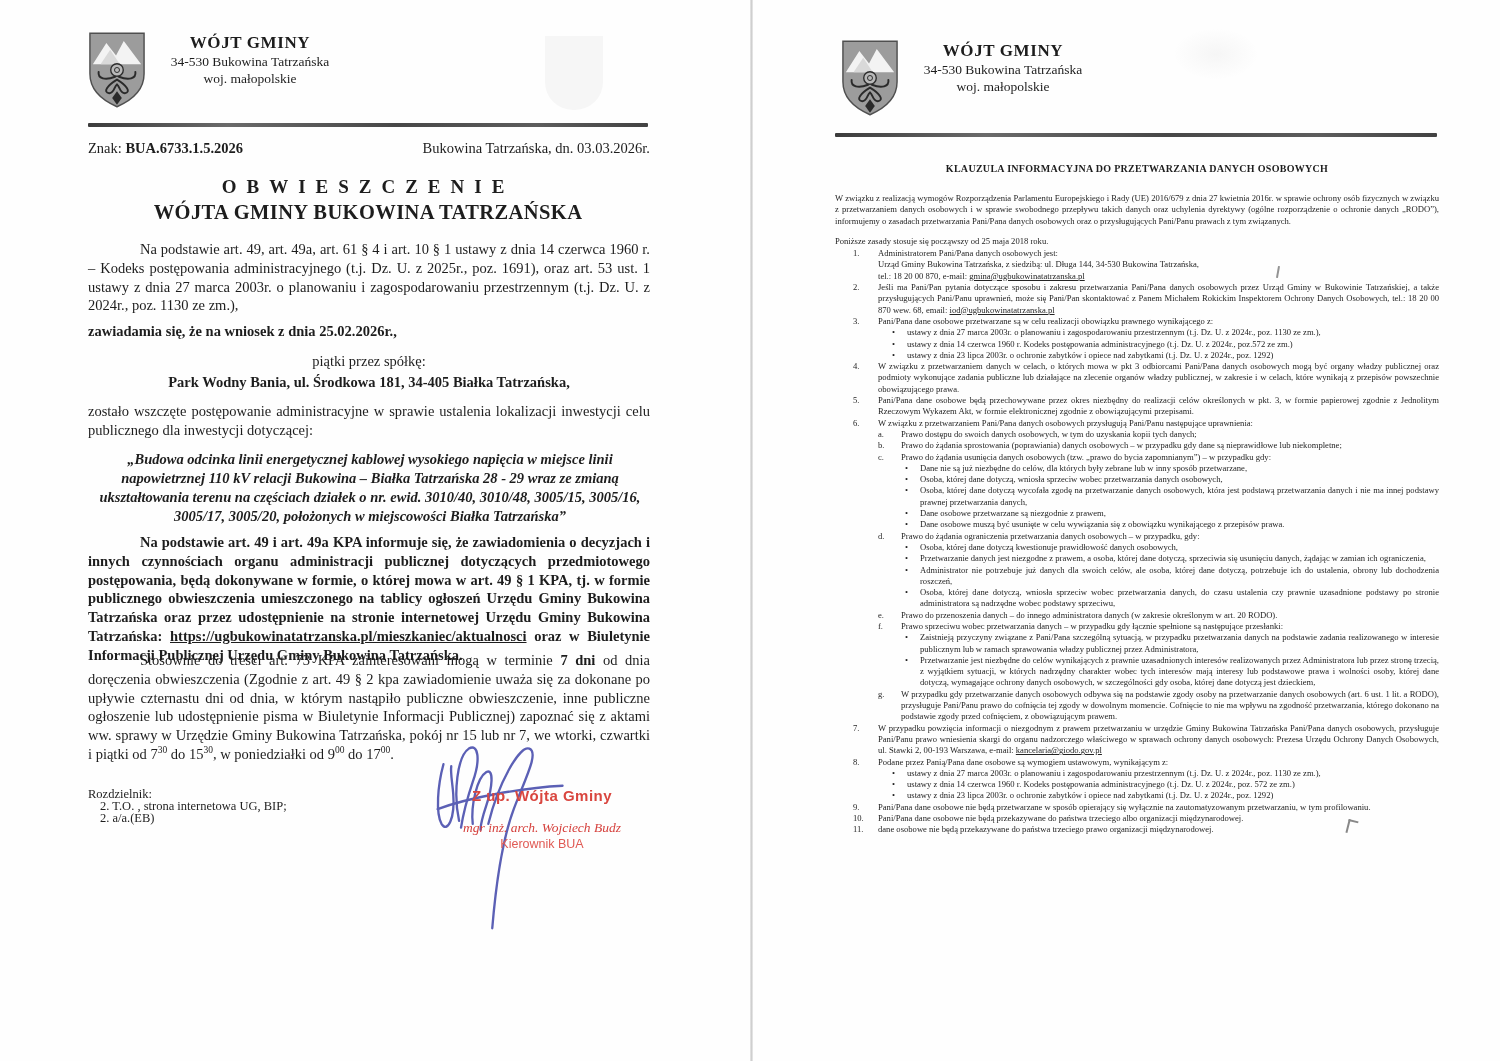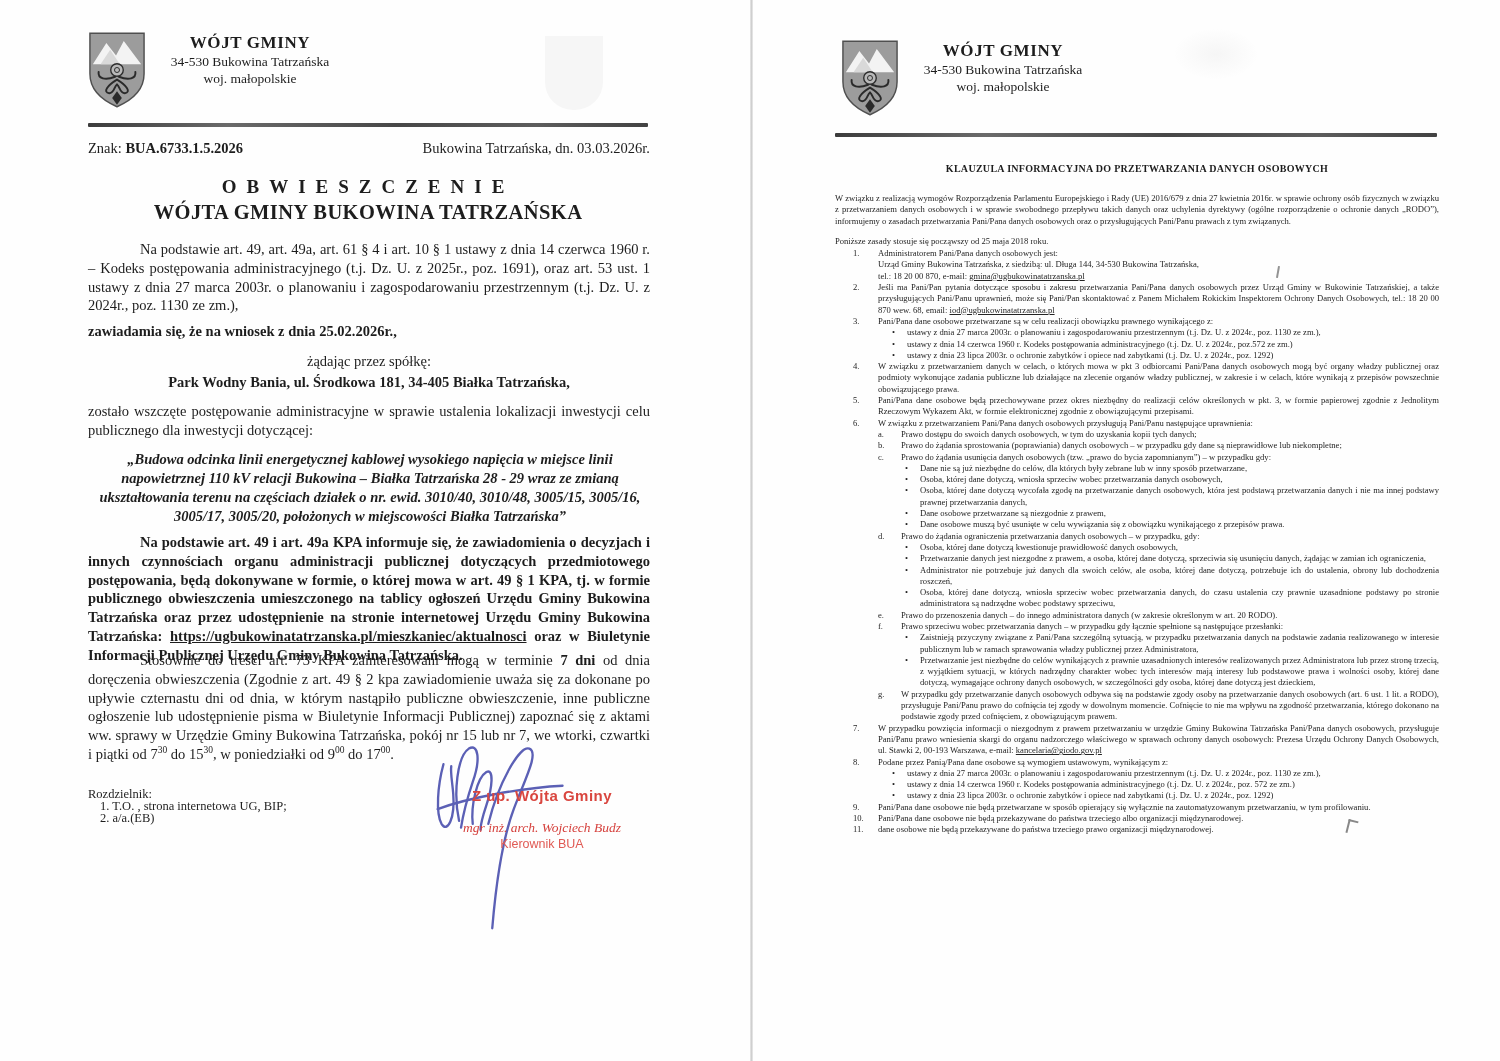--- a/index.html
+++ b/index.html
@@ -115,35 +115,35 @@
     <div class="doc-titles">
       <div class="doc-title1">OBWIESZCZENIE</div>
       <div class="doc-title2">WÓJTA GMINY BUKOWINA TATRZAŃSKA</div>
     </div>
 
     <div class="para indent p-legal">Na podstawie art. 49, art. 49a, art. 61 § 4 i art. 10 § 1 ustawy  z dnia 14 czerwca 1960 r. – Kodeks postępowania administracyjnego (t.j. Dz. U. z 2025r., poz. 1691), oraz art. 53 ust. 1 ustawy z dnia 27 marca 2003r. o planowaniu i zagospodarowaniu przestrzennym (t.j. Dz. U. z 2024r., poz. 1130 ze zm.),</div>
 
     <div class="para p-notice">zawiadamia się, że na wniosek z dnia 25.02.2026r.,</div>
 
     <div class="para p-center">
-      <div>żądając przez spółkę:</div>
+      <div>piątki przez spółkę:</div>
       <div class="p-company">Park Wodny Bania, ul. Środkowa 181, 34-405 Białka Tatrzańska,</div>
     </div>
 
     <div class="para p-proceeding">zostało wszczęte postępowanie administracyjne w sprawie ustalenia lokalizacji inwestycji celu publicznego dla inwestycji dotyczącej:</div>
 
     <div class="para p-quote">„Budowa odcinka linii energetycznej kablowej wysokiego napięcia w miejsce linii napowietrznej 110 kV relacji Bukowina – Białka Tatrzańska 28 - 29 wraz ze zmianą ukształtowania terenu na częściach działek o nr. ewid. 3010/40, 3010/48, 3005/15, 3005/16, 3005/17, 3005/20, położonych w miejscowości Białka Tatrzańska”</div>
 
     <div class="para indent p-kpa"><span class="sb">Na podstawie art. 49 i art. 49a KPA informuje się, że zawiadomienia o decyzjach i innych czynnościach organu administracji publicznej dotyczących przedmiotowego postępowania, będą dokonywane w formie, o której mowa w art. 49 § 1 KPA, tj. w formie publicznego obwieszczenia umieszczonego na tablicy ogłoszeń Urzędu Gminy Bukowina Tatrzańska oraz przez udostępnienie na stronie internetowej Urzędu Gminy Bukowina Tatrzańska: </span><span class="sb su">https://ugbukowinatatrzanska.pl/mieszkaniec/aktualnosci</span><span class="sb"> oraz w Biuletynie Informacji Publicznej Urzędu Gminy Bukowina Tatrzańska.</span></div>
 
     <div class="para indent p-deadline"><span>Stosownie do treści art. 73 KPA zainteresowani mogą w terminie </span><span class="sb">7 dni</span><span> od dnia doręczenia obwieszczenia (Zgodnie z art. 49 § 2 kpa zawiadomienie uważa się za dokonane po upływie czternastu dni od dnia, w którym nastąpiło publiczne obwieszczenie, inne publiczne ogłoszenie lub udostępnienie pisma w Biuletynie Informacji Publicznej) zapoznać się z aktami ww. sprawy w Urzędzie Gminy Bukowina Tatrzańska, pokój nr 15 lub nr 7, we wtorki, czwartki i piątki od 7</span><sup>30</sup><span> do 15</span><sup>30</sup><span>, w poniedziałki od 9</span><sup>00</sup><span> do 17</span><sup>00</sup><span>.</span></div>
 
     <div class="rozdzielnik">
       <div>Rozdzielnik:</div>
-      <div class="rz-item">1. T.O. , strona internetowa UG, BIP;</div>
+      <div class="rz-item">2. T.O. , strona internetowa UG, BIP;</div>
       <div class="rz-item">2. a/a.(EB)</div>
     </div>
 
     <svg class="signature" viewBox="0 0 150 210">
       <g fill="none" stroke="#4a4fae" stroke-width="2.4" stroke-linecap="round" opacity="0.9">
         <path d="M14 32 C8 54 6 82 12 93 C18 103 26 88 24 62 C23 50 21 40 22 34"></path>
         <path d="M30 90 C24 62 28 24 40 16 C50 10 52 28 44 50 C38 68 34 84 32 97"></path>
         <path d="M44 93 C42 75 48 46 58 40 C66 36 64 56 58 74 C54 86 52 93 52 99"></path>
         <path d="M60 93 C70 52 92 12 102 16 C112 20 98 46 86 78 C74 110 68 152 64 200"></path>
         <path d="M8 78 C40 66 96 56 136 54"></path>

